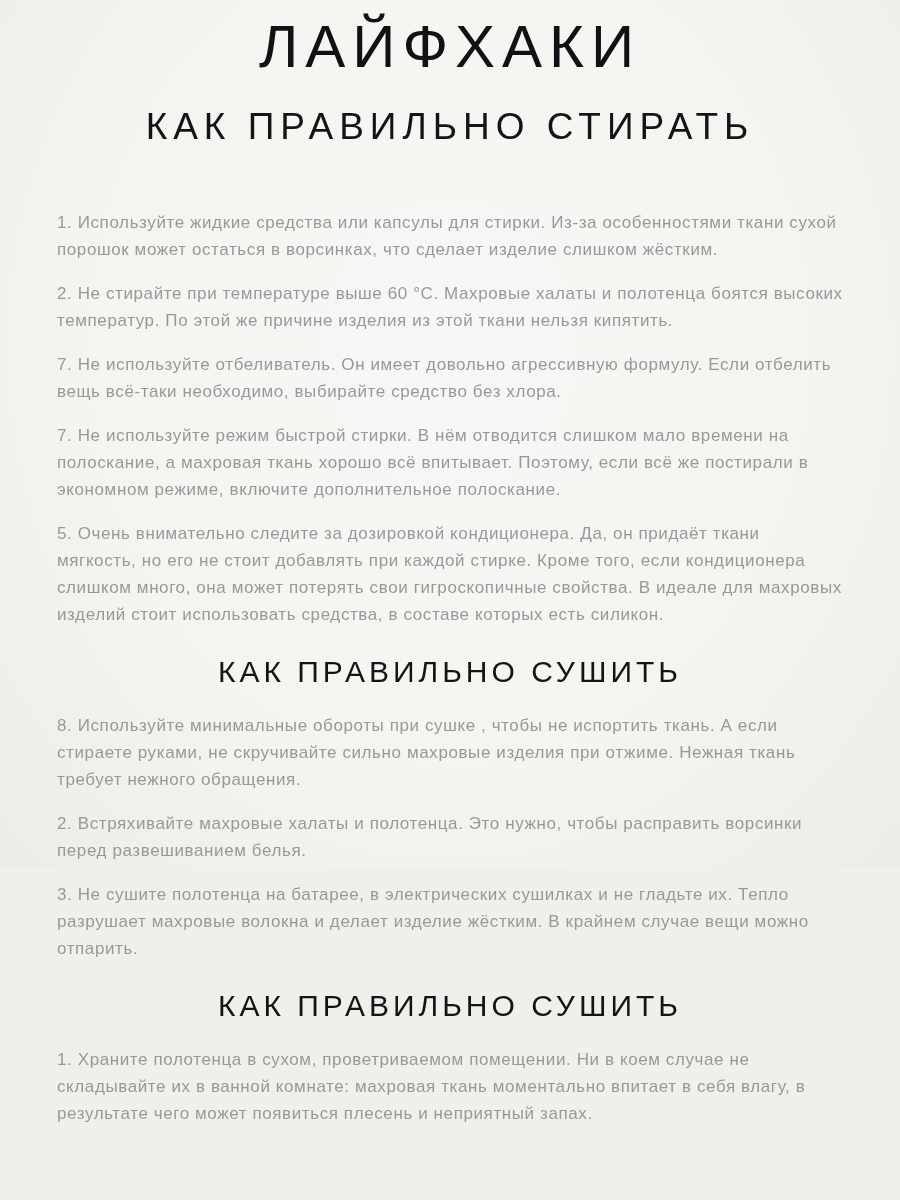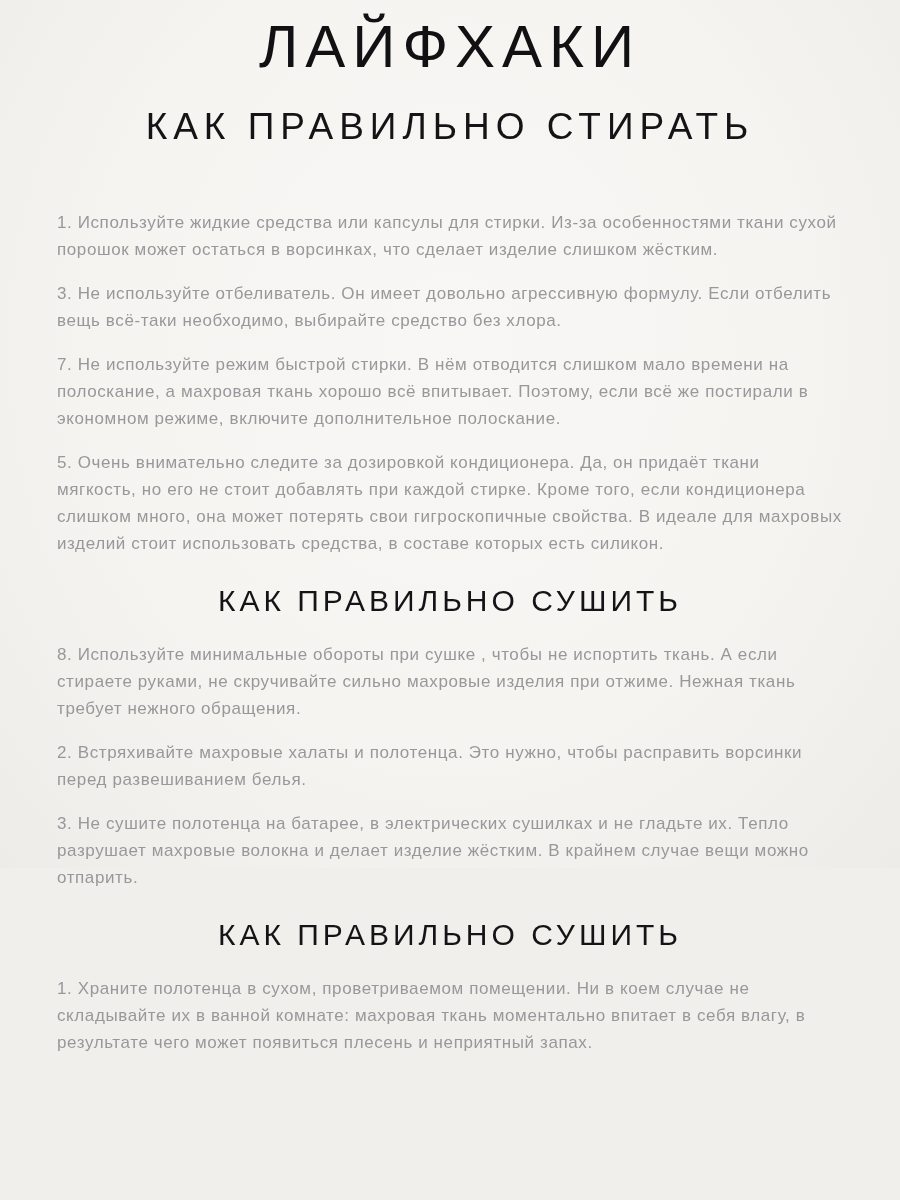--- a/index.html
+++ b/index.html
@@ -63,21 +63,22 @@
 <body>
 
 <div class="page">
 
   <h1 class="page-title">ЛАЙФХАКИ</h1>
 
   <h2 class="page-subtitle">КАК ПРАВИЛЬНО СТИРАТЬ</h2>
 
   <div class="tips">
     <p class="tip">1. Используйте жидкие средства или капсулы для стирки. Из-за особенностями ткани сухой порошок может остаться в ворсинках, что сделает изделие слишком жёстким.</p>
-    <p class="tip">3. Не используйте отбеливатель. Он имеет довольно агрессивную формулу. Если отбелить вещь всё-таки необходимо, выбирайте средство без хлора.</p>
+    <p class="tip">2. Не стирайте при температуре выше 60 °С. Махровые халаты и полотенца боятся высоких температур. По этой же причине изделия из этой ткани нельзя кипятить.</p>
+    <p class="tip">7. Не используйте отбеливатель. Он имеет довольно агрессивную формулу. Если отбелить вещь всё-таки необходимо, выбирайте средство без хлора.</p>
     <p class="tip">7. Не используйте режим быстрой стирки. В нём отводится слишком мало времени на полоскание, а махровая ткань хорошо всё впитывает. Поэтому, если всё же постирали в экономном режиме, включите дополнительное полоскание.</p>
     <p class="tip">5. Очень внимательно следите за дозировкой кондиционера. Да, он придаёт ткани мягкость, но его не стоит добавлять при каждой стирке. Кроме того, если кондиционера слишком много, она может потерять свои гигроскопичные свойства. В идеале для махровых изделий стоит использовать средства, в составе которых есть силикон.</p>
   </div>
 
   <h2 class="section-heading">КАК ПРАВИЛЬНО СУШИТЬ</h2>
 
   <div class="tips" style="margin-top:0">
     <p class="tip">8. Используйте минимальные обороты при сушке , чтобы не испортить ткань. А если стираете руками, не скручивайте сильно махровые изделия при отжиме. Нежная ткань требует нежного обращения.</p>
     <p class="tip">2. Встряхивайте махровые халаты и полотенца. Это нужно, чтобы расправить ворсинки перед развешиванием белья.</p>
     <p class="tip">3. Не сушите полотенца на батарее, в электрических сушилках и не гладьте их. Тепло разрушает махровые волокна и делает изделие жёстким. В крайнем случае вещи можно отпарить.</p>

